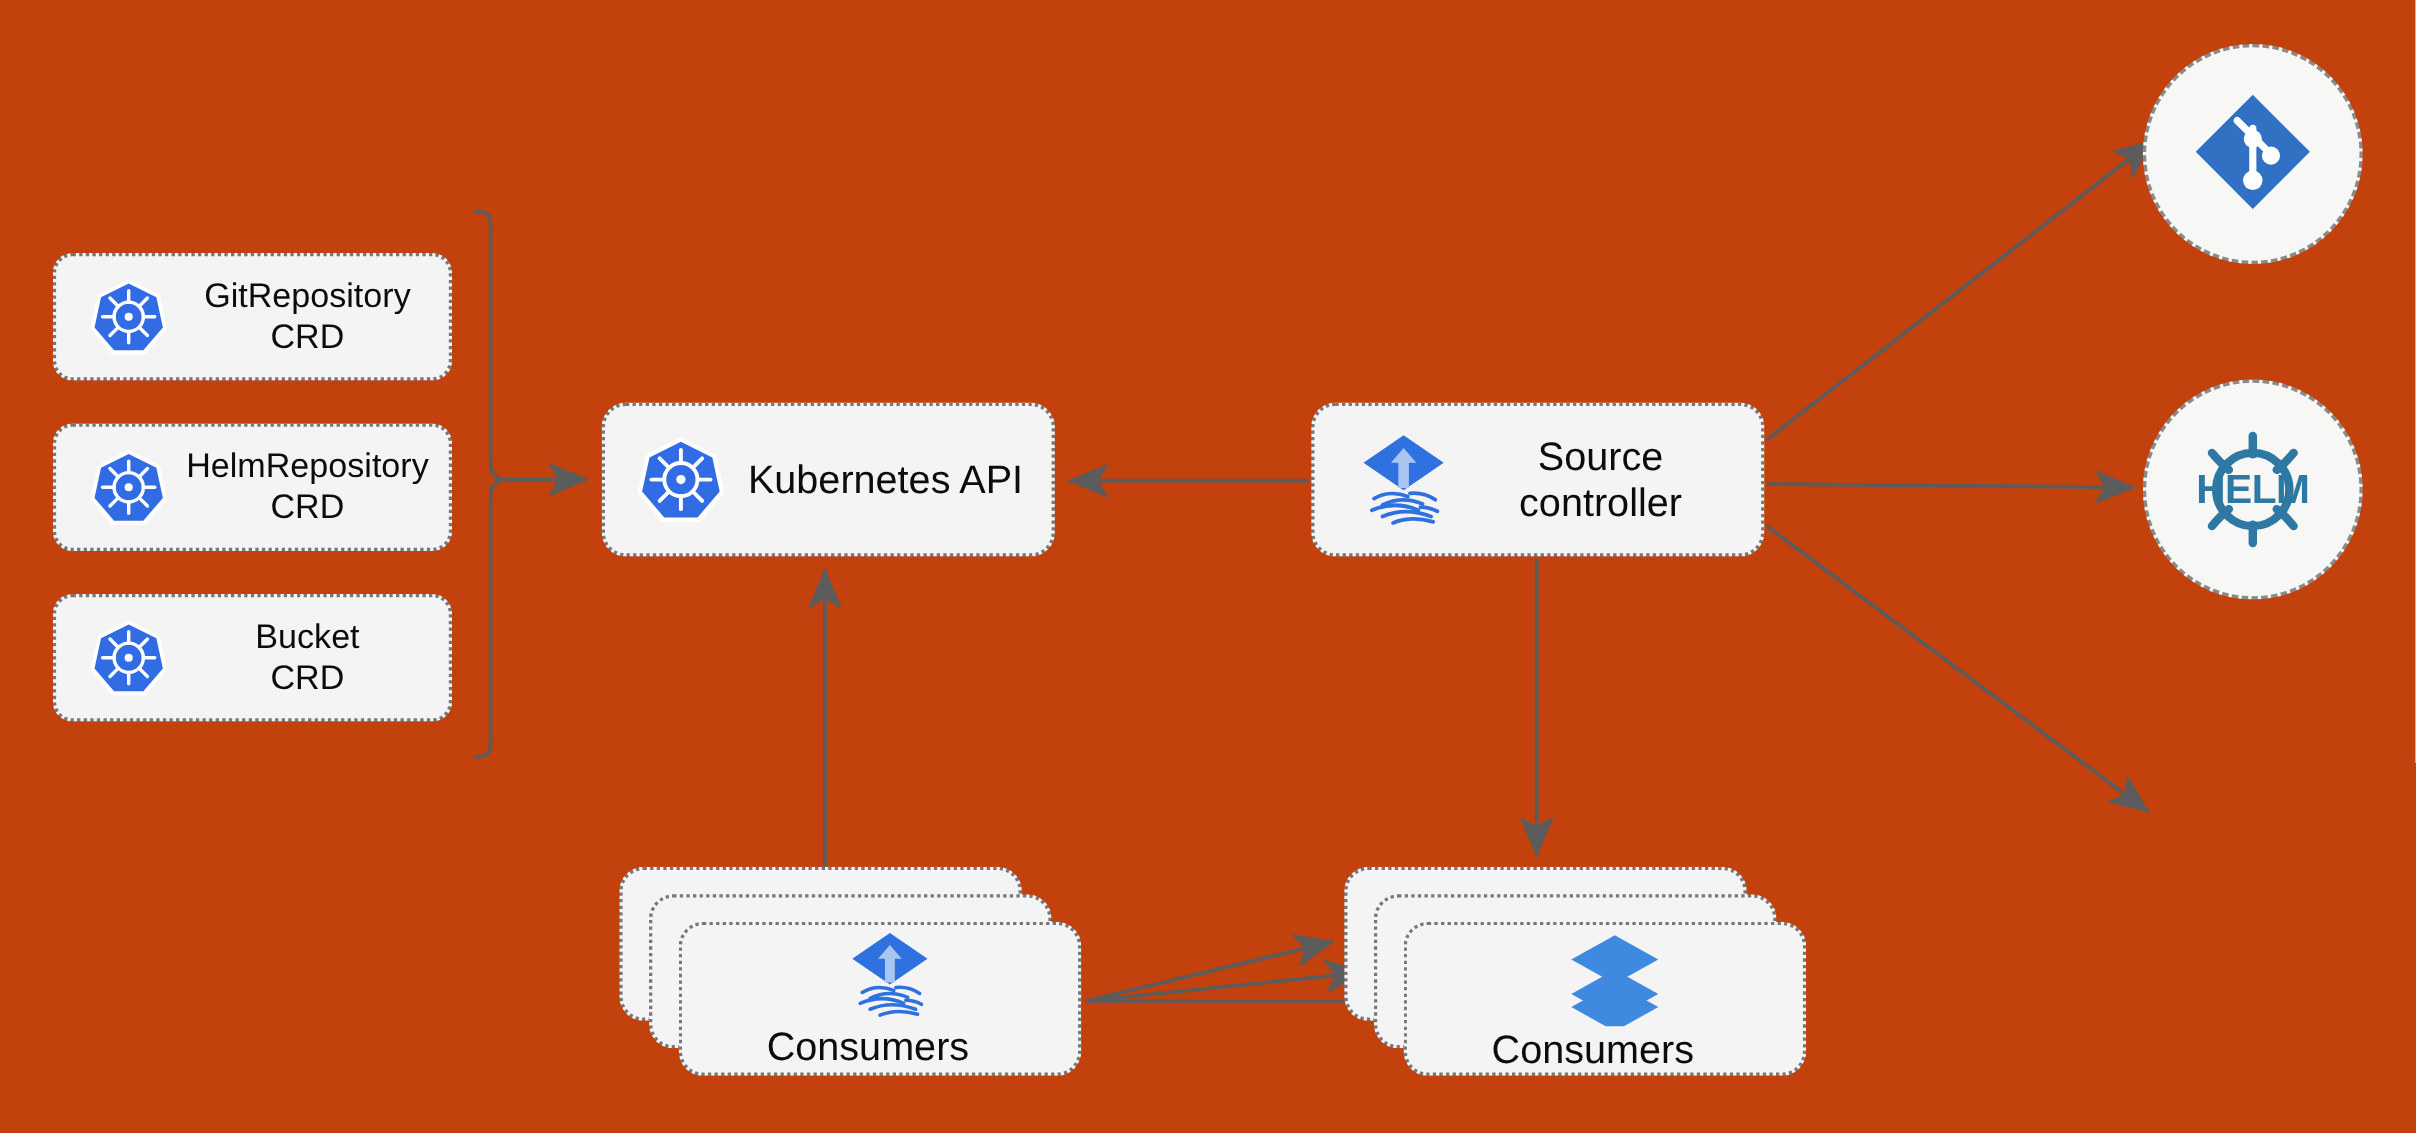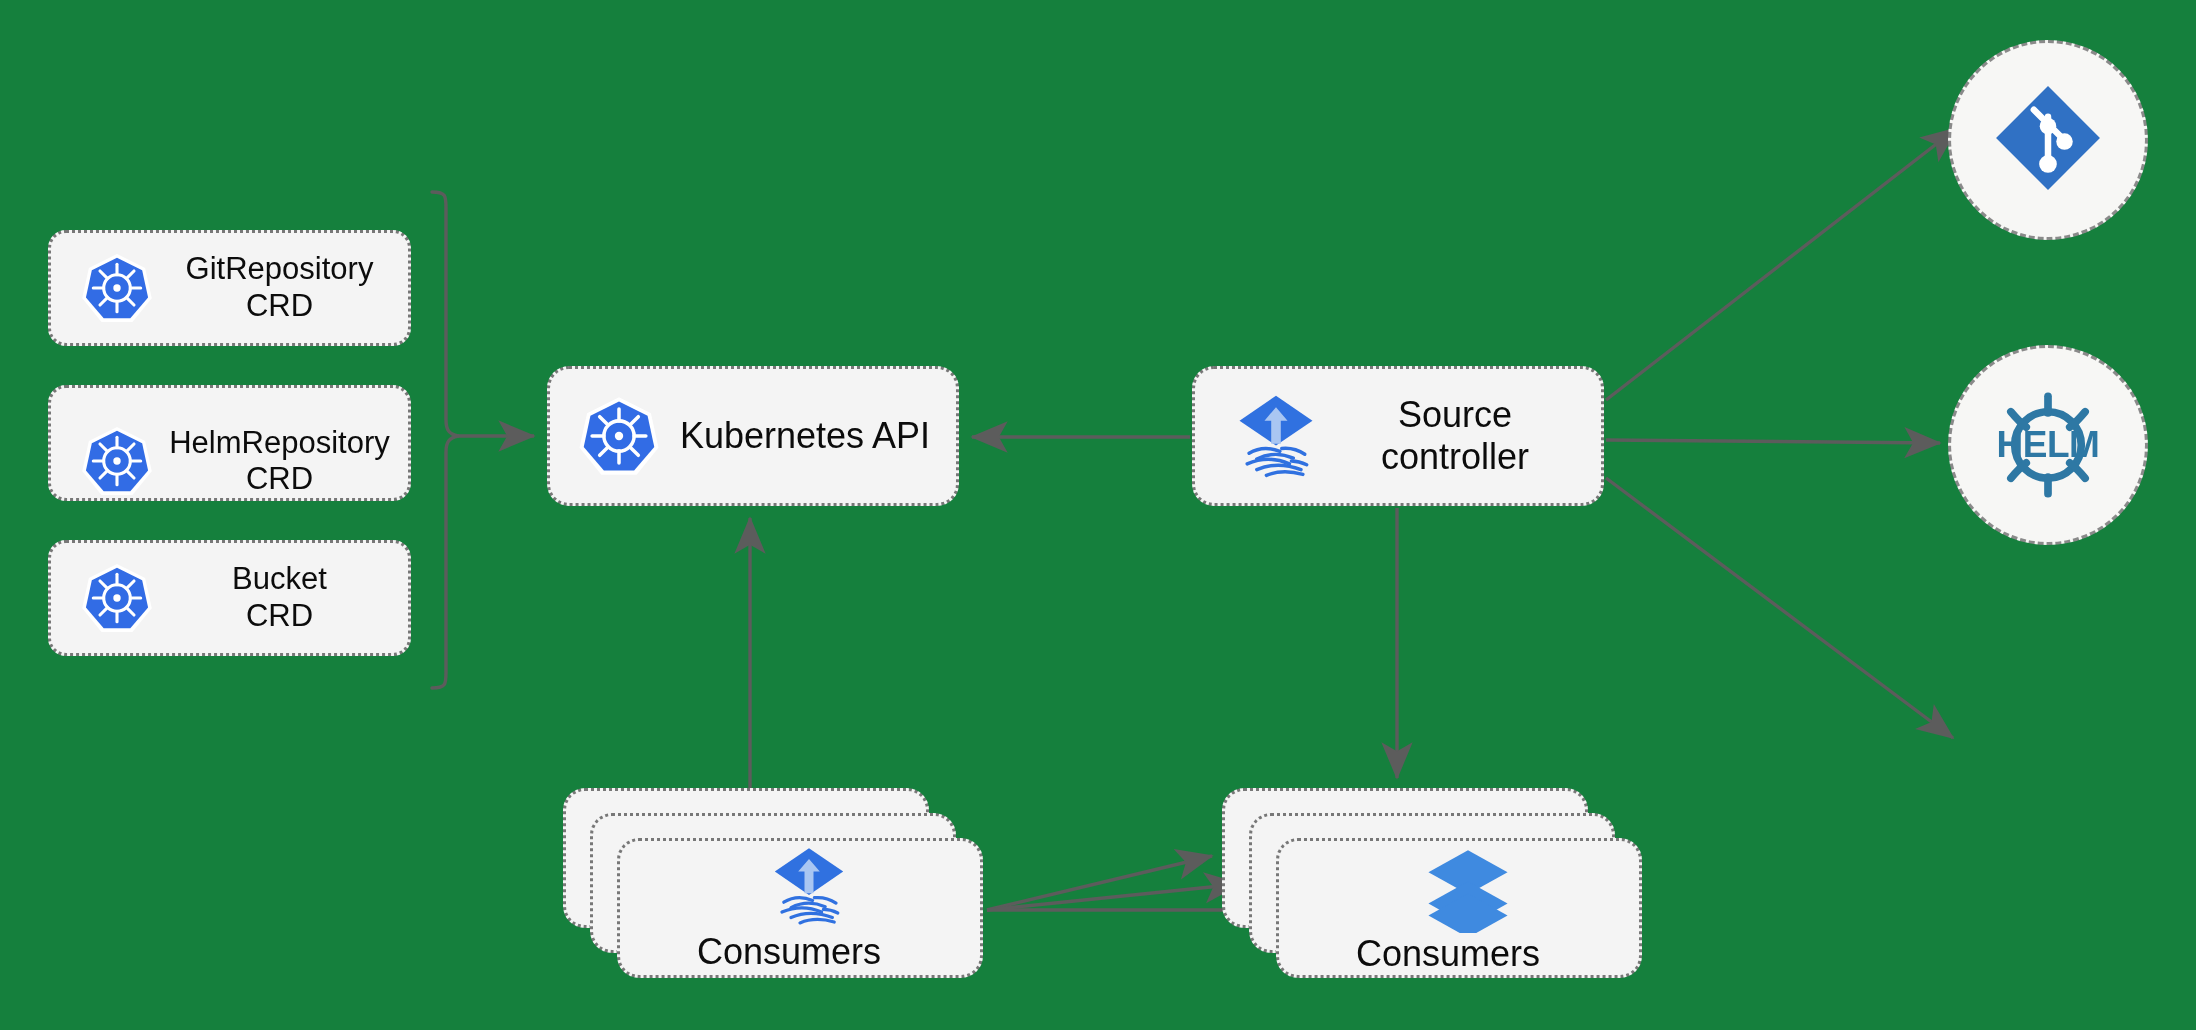--- a/index.html
+++ b/index.html
@@ -7,21 +7,21 @@
     padding: 0;
     background: #ffffff;
   }
   body {
     font-family: "Liberation Sans", sans-serif;
   }
   #canvas {
     position: relative;
     width: 2196px;
     height: 1030px;
-    background: #15803d;
+    background: #c2410c;
     overflow: hidden;
   }
   #wires {
     position: absolute;
     left: 0; top: 0;
     width: 2196px;
     height: 1030px;
     pointer-events: none;
   }
   .node {
@@ -51,21 +51,21 @@
   
   .crd {
     left: 48px;
     width: 363px;
     height: 116px;
     border-radius: 18px;
   }
   .crd .node-icon { width: 104px; margin-left: 14px; }
   .crd .node-label { font-size: 31px; padding-right: 18px; }
   #crd-0 { top: 230px; }
-  #crd-1 { top: 385px; align-items: flex-end; }
+  #crd-1 { top: 385px; }
   #crd-2 { top: 540px; }
 
   
   #k8s-api {
     left: 547px; top: 366px;
     width: 412px; height: 140px;
     border-radius: 22px;
   }
   #k8s-api .node-icon { width: 110px; margin-left: 14px; }
   #k8s-api .node-label { font-size: 36px; padding-right: 20px; }

